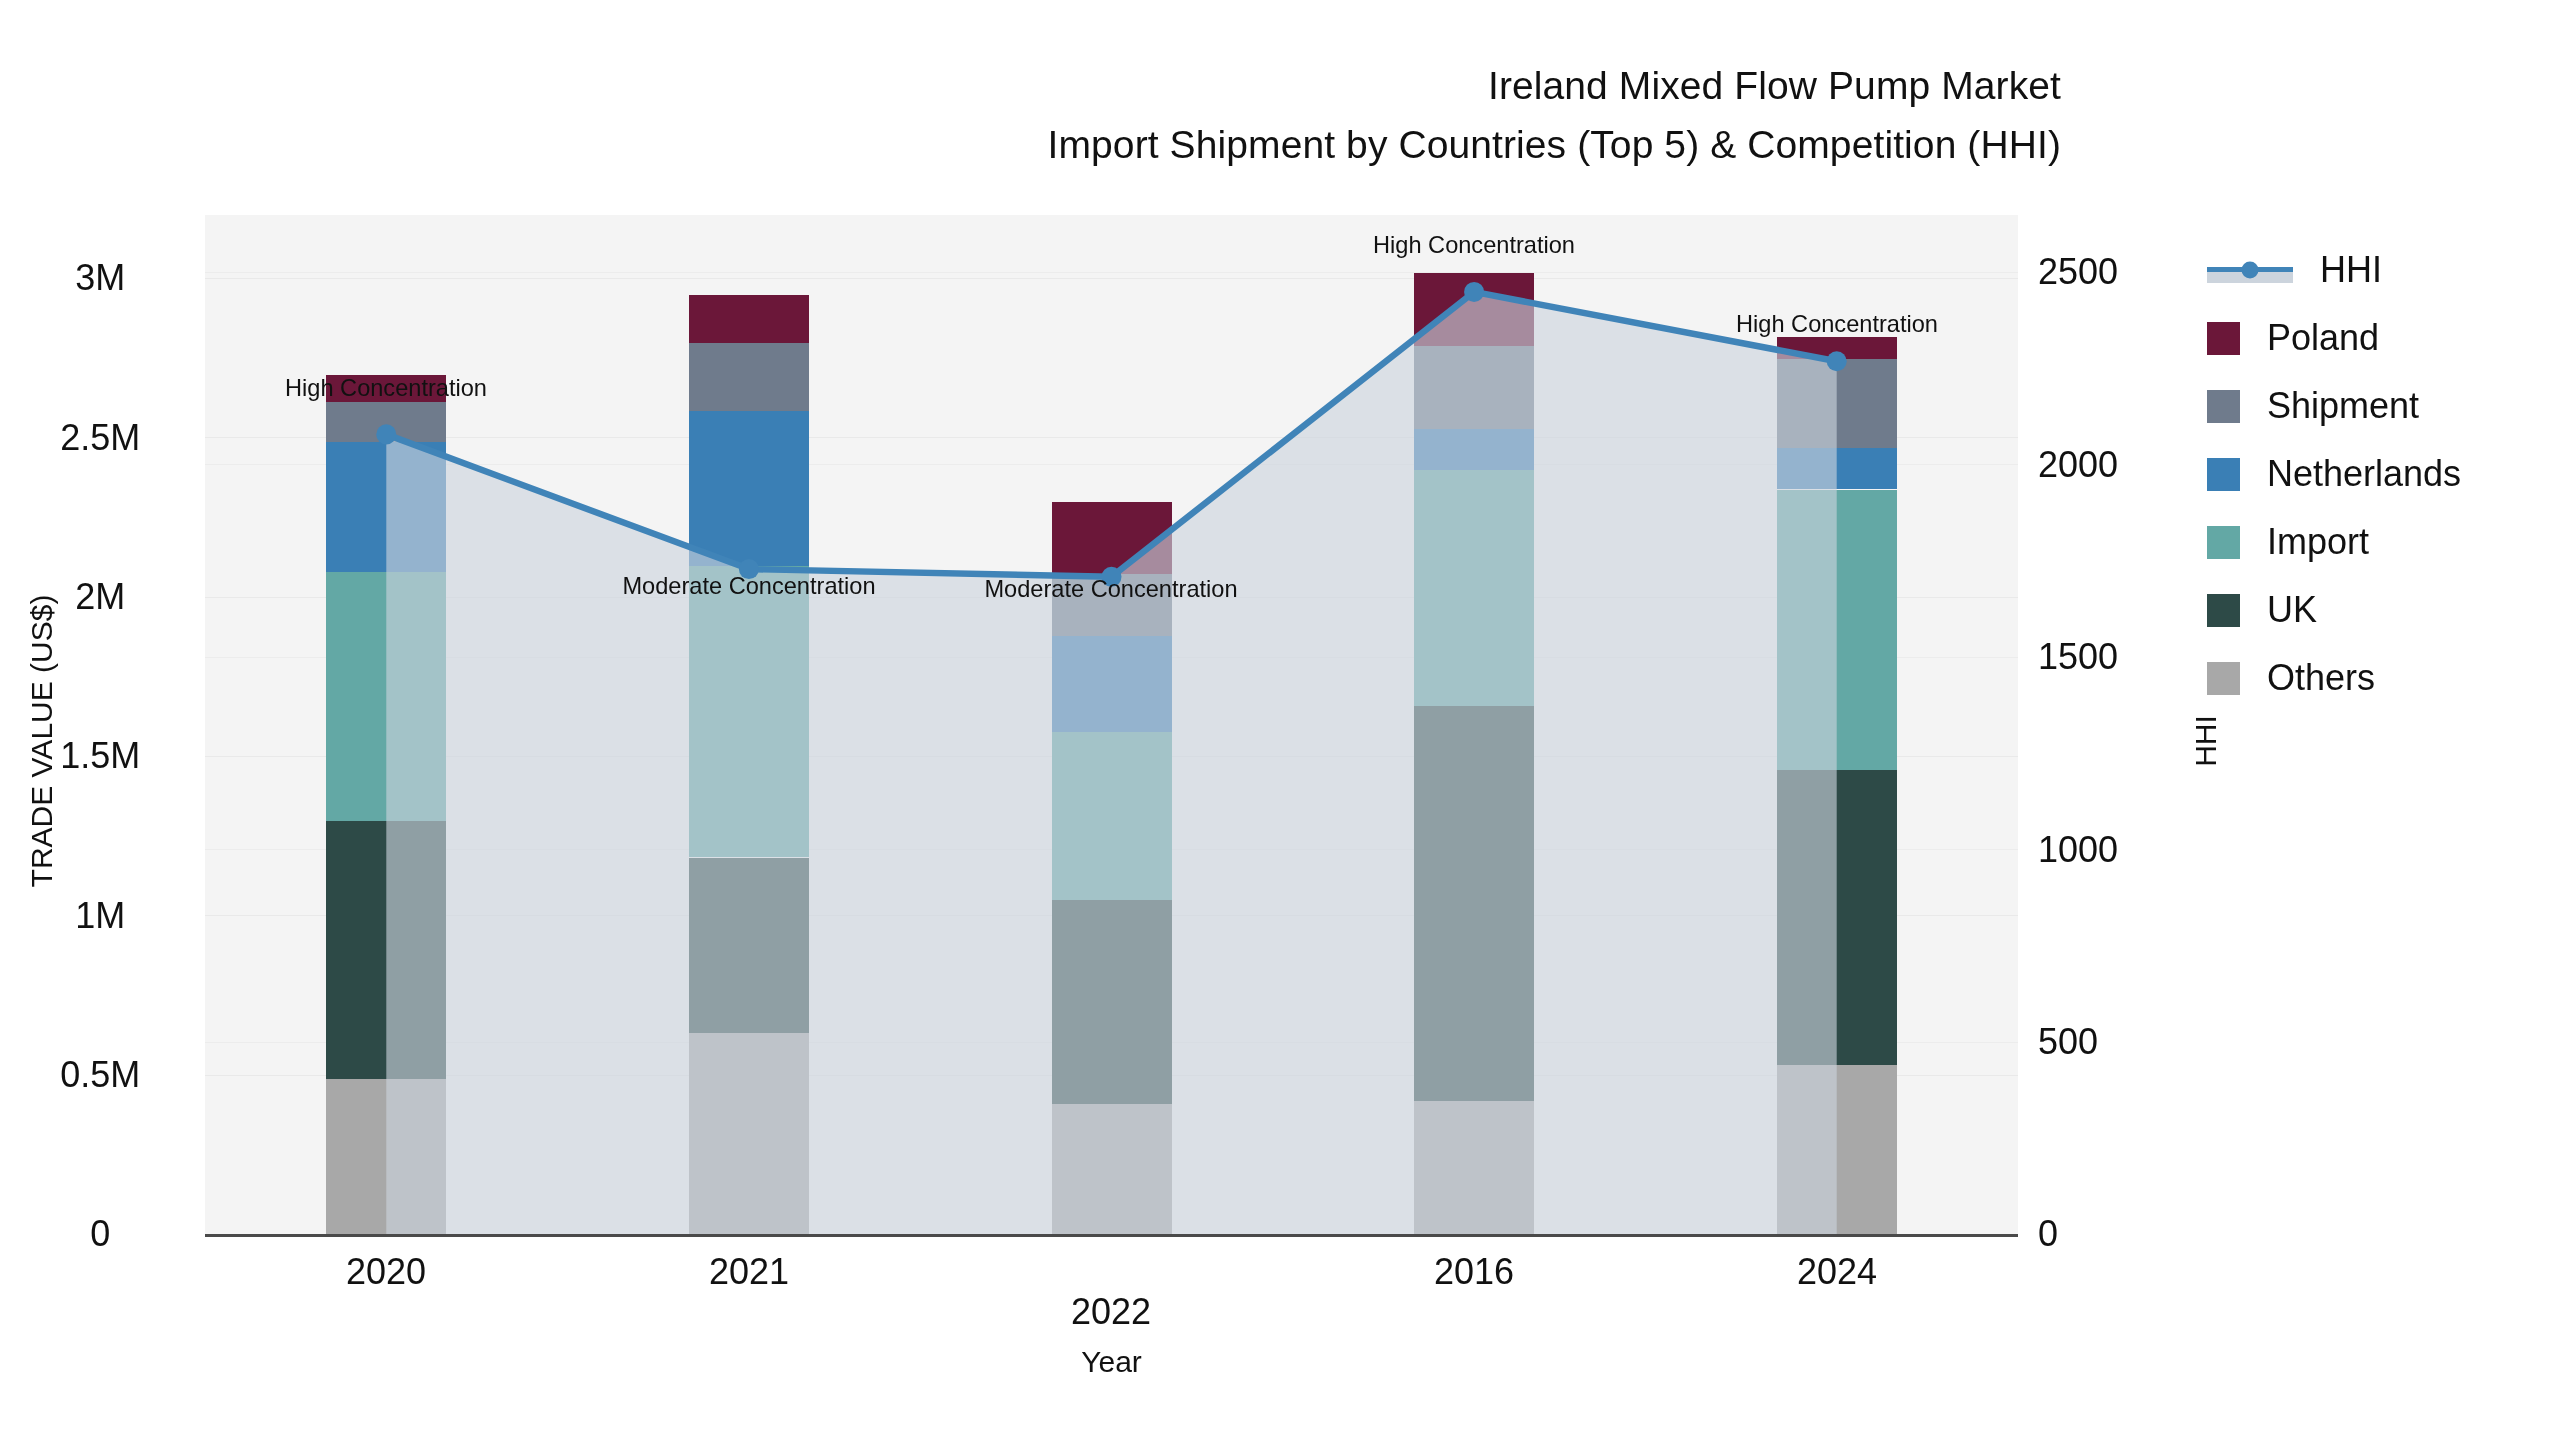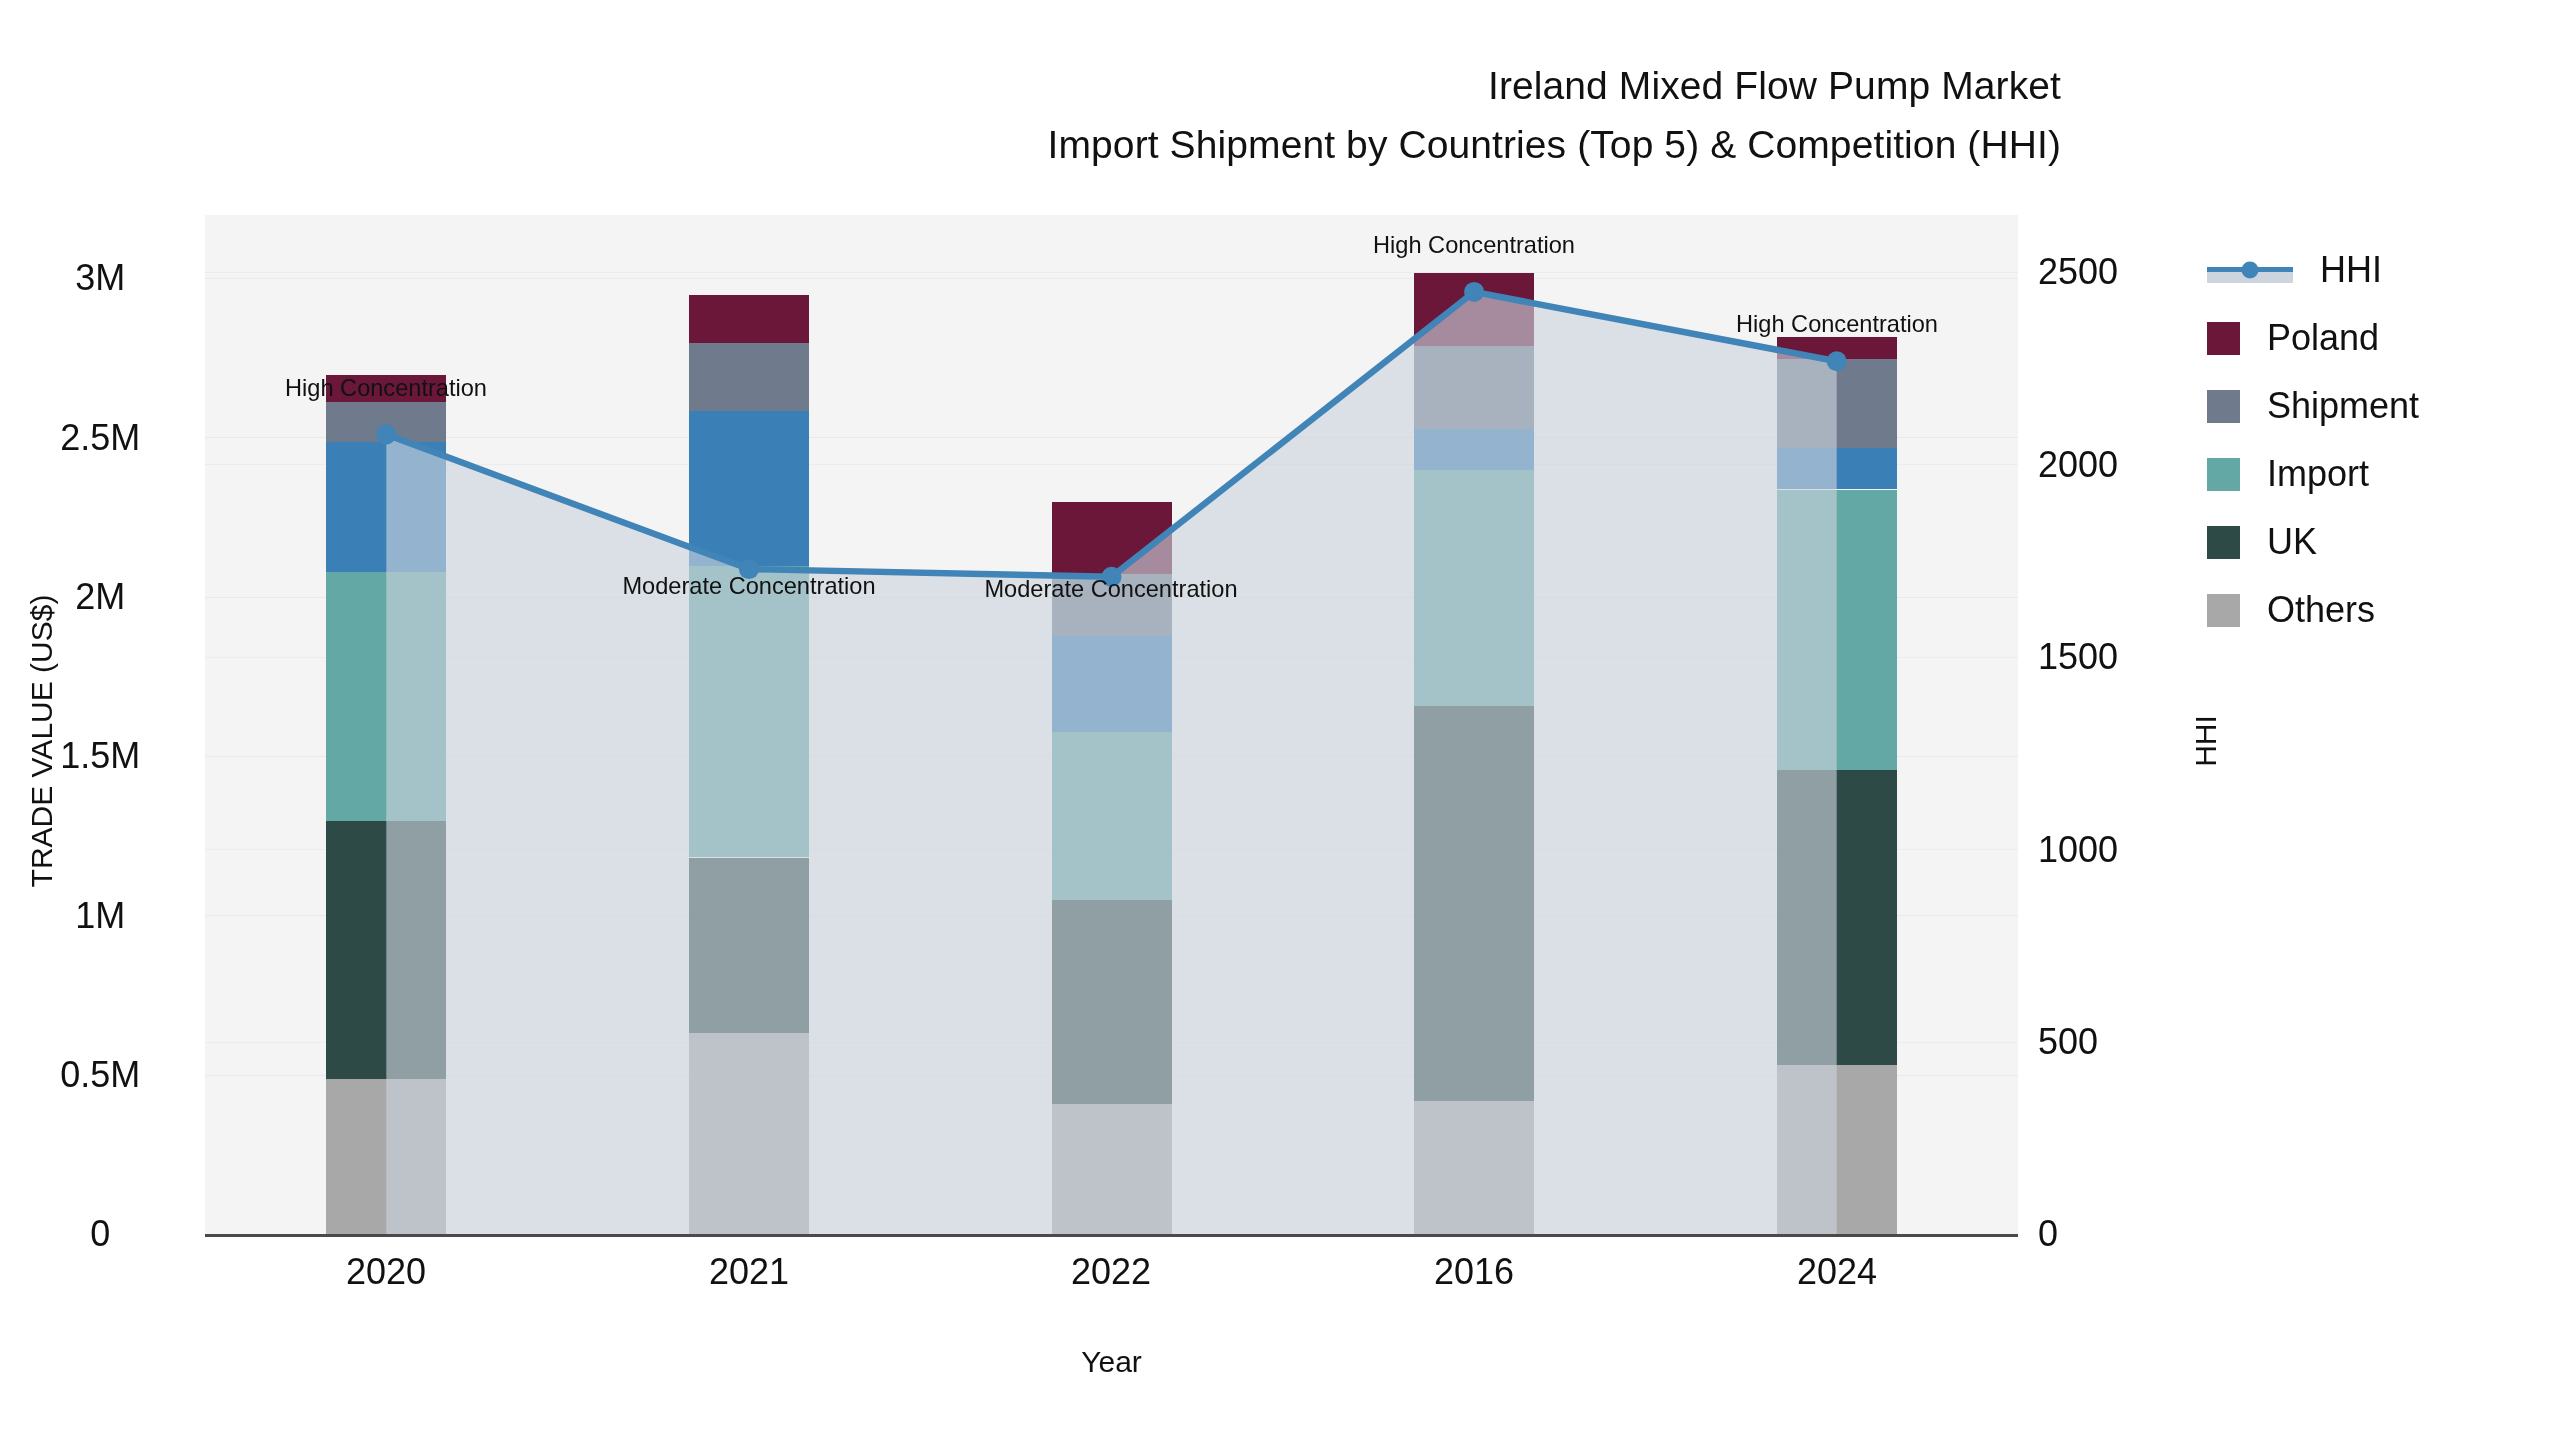--- a/index.html
+++ b/index.html
@@ -133,21 +133,21 @@
       <div class="ytick-right" style="top: 1042px;">500</div>
       <div class="ytick-right" style="top: 850px;">1000</div>
       <div class="ytick-right" style="top: 657px;">1500</div>
       <div class="ytick-right" style="top: 465px;">2000</div>
       <div class="ytick-right" style="top: 272px;">2500</div>
     </div>
 
   <div id="xt">
       <div class="xtick" style="left: 386px;">2020</div>
       <div class="xtick" style="left: 749px;">2021</div>
-      <div class="xtick" style="left: 1111px;">2022</div>
+      <div class="xtick" style="left: 1111px; margin-top: 40px;">2022</div>
       <div class="xtick" style="left: 1474px;">2016</div>
       <div class="xtick" style="left: 1837px;">2024</div>
     </div>
 
   <div id="ylabel-left">TRADE VALUE (US$)</div>
   <div id="ylabel-right">HHI</div>
   <div id="xlabel">Year</div>
 
   <div id="plot">
     <div id="grid-layer">
@@ -241,20 +241,24 @@
       </div>
       <div class="legend-row">
         <span class="legend-swatch" style="background: rgb(107, 23, 57);"></span>
         <span class="legend-label">Poland</span>
       </div>
       <div class="legend-row">
         <span class="legend-swatch" style="background: rgb(111, 123, 140);"></span>
         <span class="legend-label">Shipment</span>
       </div>
       <div class="legend-row">
+        <span class="legend-swatch" style="background: rgb(58, 127, 181);"></span>
+        <span class="legend-label">Netherlands</span>
+      </div>
+      <div class="legend-row">
         <span class="legend-swatch" style="background: rgb(99, 168, 165);"></span>
         <span class="legend-label">Import</span>
       </div>
       <div class="legend-row">
         <span class="legend-swatch" style="background: rgb(45, 74, 71);"></span>
         <span class="legend-label">UK</span>
       </div>
       <div class="legend-row">
         <span class="legend-swatch" style="background: rgb(168, 168, 168);"></span>
         <span class="legend-label">Others</span>

